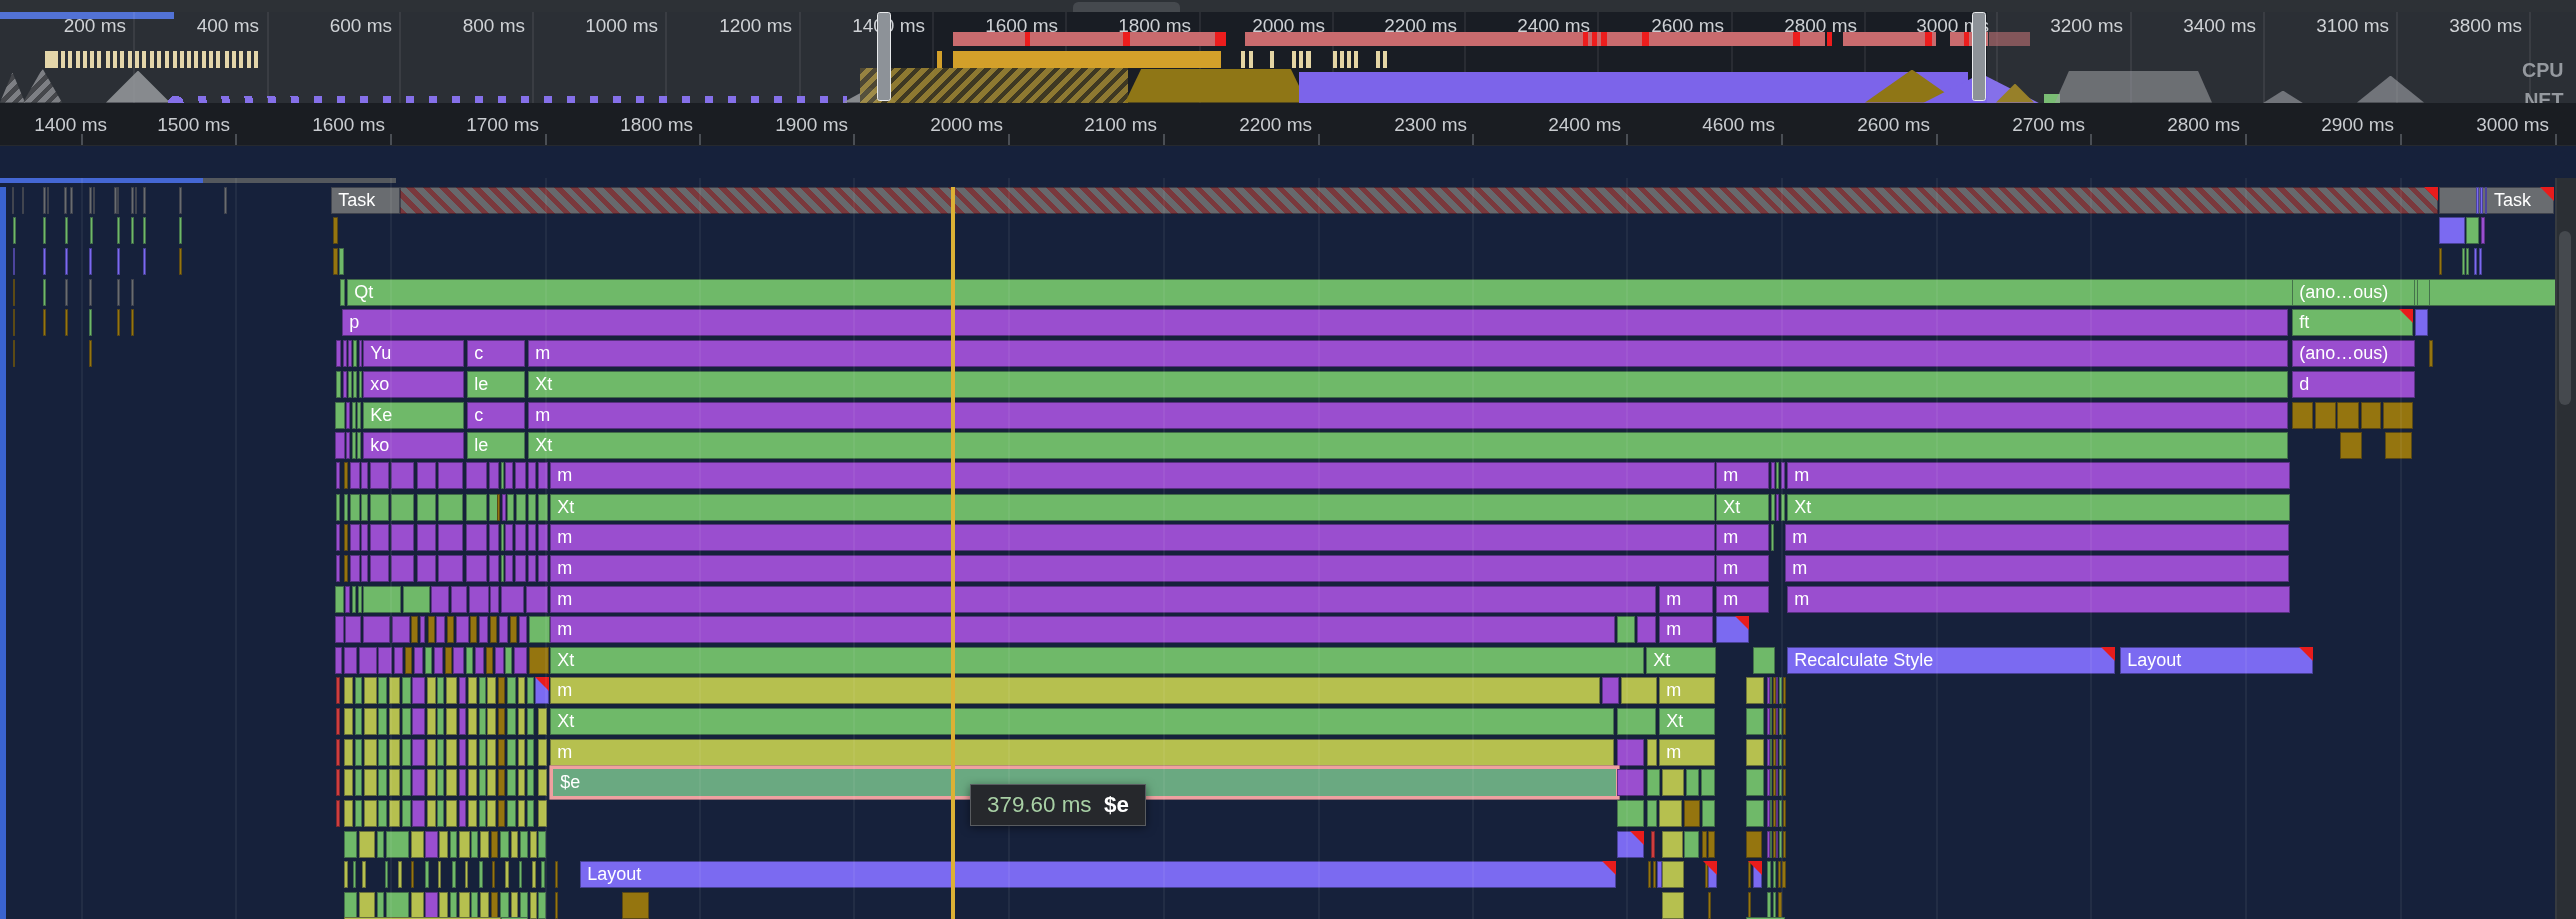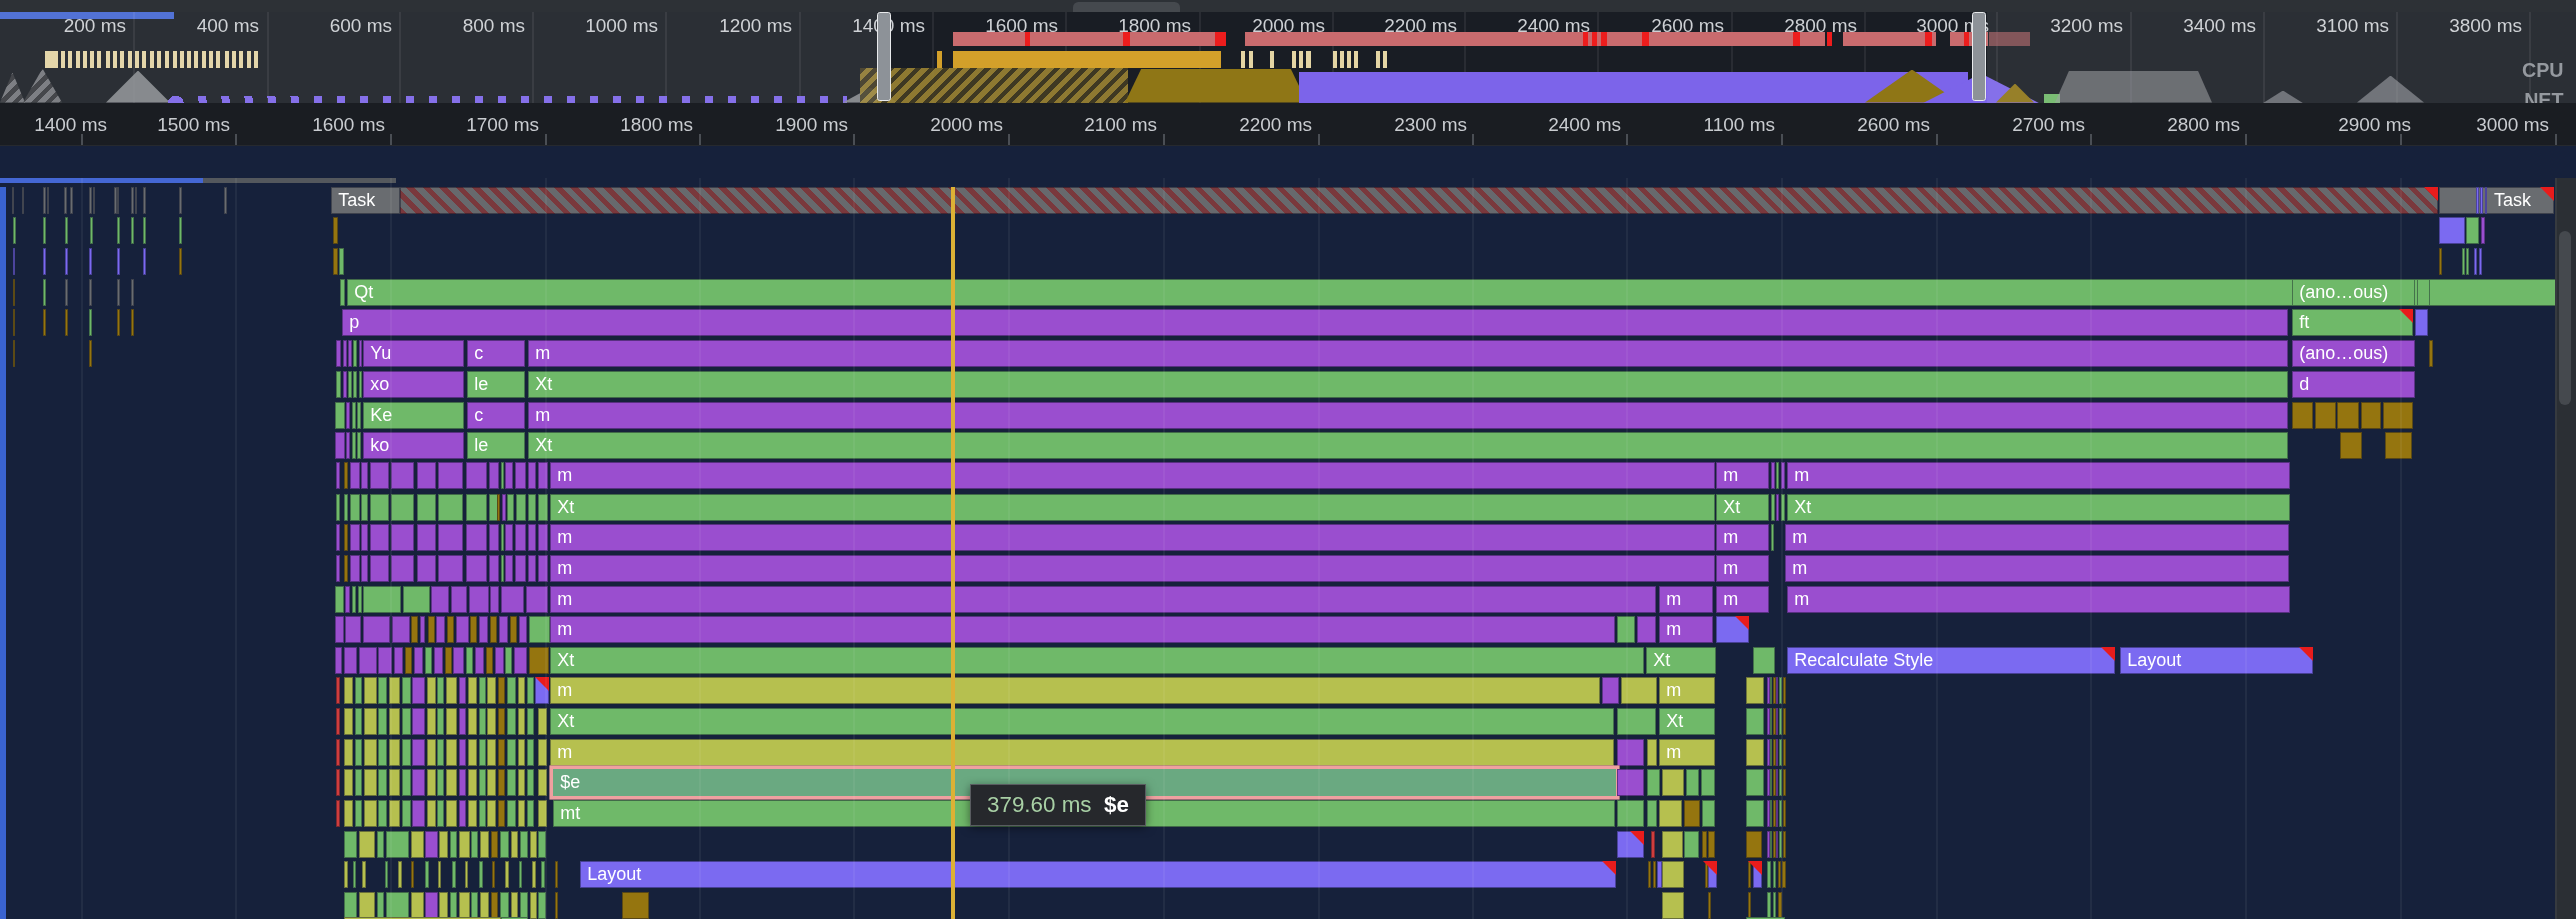--- a/index.html
+++ b/index.html
@@ -193,29 +193,29 @@
       <div class="dr-label" style="left: 1003px;">2000 ms</div>
       <div class="dr-tick" style="left: 1008px;"></div>
       <div class="dr-label" style="left: 1157px;">2100 ms</div>
       <div class="dr-tick" style="left: 1163px;"></div>
       <div class="dr-label" style="left: 1312px;">2200 ms</div>
       <div class="dr-tick" style="left: 1318px;"></div>
       <div class="dr-label" style="left: 1467px;">2300 ms</div>
       <div class="dr-tick" style="left: 1472px;"></div>
       <div class="dr-label" style="left: 1621px;">2400 ms</div>
       <div class="dr-tick" style="left: 1626px;"></div>
-      <div class="dr-label" style="left: 1775px;">1100 ms</div>
+      <div class="dr-label" style="left: 1775px;">4600 ms</div>
       <div class="dr-tick" style="left: 1781px;"></div>
       <div class="dr-label" style="left: 1930px;">2600 ms</div>
       <div class="dr-tick" style="left: 1936px;"></div>
       <div class="dr-label" style="left: 2085px;">2700 ms</div>
       <div class="dr-tick" style="left: 2090px;"></div>
       <div class="dr-label" style="left: 2240px;">2800 ms</div>
       <div class="dr-tick" style="left: 2245px;"></div>
-      <div class="dr-label" style="left: 2394px; margin-left: 17px;">2900 ms</div>
+      <div class="dr-label" style="left: 2394px;">2900 ms</div>
       <div class="dr-tick" style="left: 2400px;"></div>
       <div class="dr-label" style="left: 2549px;">3000 ms</div>
       <div class="dr-tick" style="left: 2555px;"></div>
     </div>
 
 
   <div class="abs" id="chart">
       <div class="gridline" style="left: 81px; top: 0px; height: 741px;"></div>
       <div class="gridline" style="left: 235px; top: 0px; height: 741px;"></div>
       <div class="gridline" style="left: 390px; top: 0px; height: 741px;"></div>
@@ -729,23 +729,20 @@
       <div class="bar" style="left: 446px; top: 622px; width: 10.7px; height: 27px; background: rgb(182, 192, 79);"></div>
       <div class="bar" style="left: 459px; top: 622px; width: 7.2px; height: 27px; background: rgb(154, 78, 207);"></div>
       <div class="bar" style="left: 468px; top: 622px; width: 9px; height: 27px; background: rgb(182, 192, 79);"></div>
       <div class="bar" style="left: 479px; top: 622px; width: 7.2px; height: 27px; background: rgb(111, 185, 105);"></div>
       <div class="bar" style="left: 487px; top: 622px; width: 9px; height: 27px; background: rgb(182, 192, 79);"></div>
       <div class="bar" style="left: 498px; top: 622px; width: 7.2px; height: 27px; background: rgb(149, 117, 15);"></div>
       <div class="bar" style="left: 507px; top: 622px; width: 9px; height: 27px; background: rgb(111, 185, 105);"></div>
       <div class="bar" style="left: 518px; top: 622px; width: 7.2px; height: 27px; background: rgb(182, 192, 79);"></div>
       <div class="bar" style="left: 527px; top: 622px; width: 7.2px; height: 27px; background: rgb(111, 185, 105);"></div>
       <div class="bar" style="left: 538px; top: 622px; width: 9px; height: 27px; background: rgb(182, 192, 79);"></div>
-      <div class="bar" style="left: 553px; top: 622px; width: 1062px; height: 27px; background: rgb(111, 185, 105);">
-        <span>mt</span>
-      </div>
       <div class="bar" style="left: 1617px; top: 622px; width: 27px; height: 27px; background: rgb(111, 185, 105);"></div>
       <div class="bar" style="left: 1647px; top: 622px; width: 9.8px; height: 27px; background: rgb(111, 185, 105);"></div>
       <div class="bar" style="left: 1659px; top: 622px; width: 23px; height: 27px; background: rgb(182, 192, 79);"></div>
       <div class="bar" style="left: 1684px; top: 622px; width: 16px; height: 27px; background: rgb(149, 117, 15);"></div>
       <div class="bar" style="left: 1702px; top: 622px; width: 13.4px; height: 27px; background: rgb(111, 185, 105);"></div>
       <div class="bar" style="left: 1746px; top: 622px; width: 18px; height: 27px; background: rgb(111, 185, 105);"></div>
       <div class="bar" style="left: 1767px; top: 622px; width: 2.7px; height: 27px; background: rgb(154, 78, 207);"></div>
       <div class="bar" style="left: 1770px; top: 622px; width: 1.8px; height: 27px; background: rgb(111, 185, 105);"></div>
       <div class="bar" style="left: 1773px; top: 622px; width: 2.7px; height: 27px; background: rgb(149, 117, 15);"></div>
       <div class="bar" style="left: 1776px; top: 622px; width: 1.8px; height: 27px; background: rgb(154, 78, 207);"></div>

